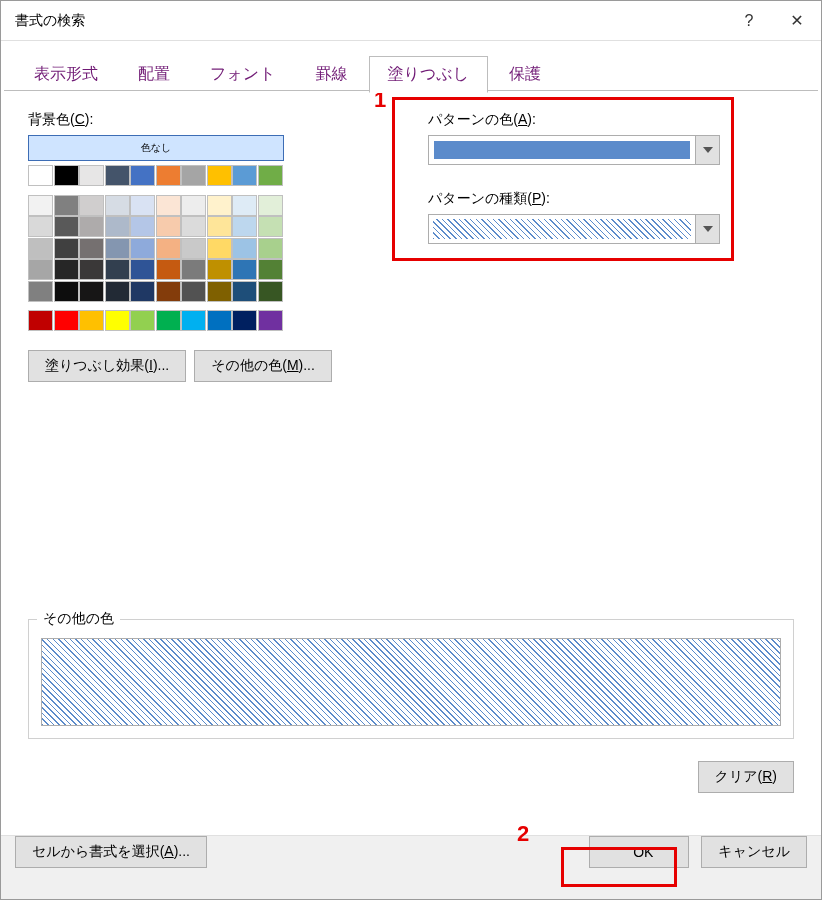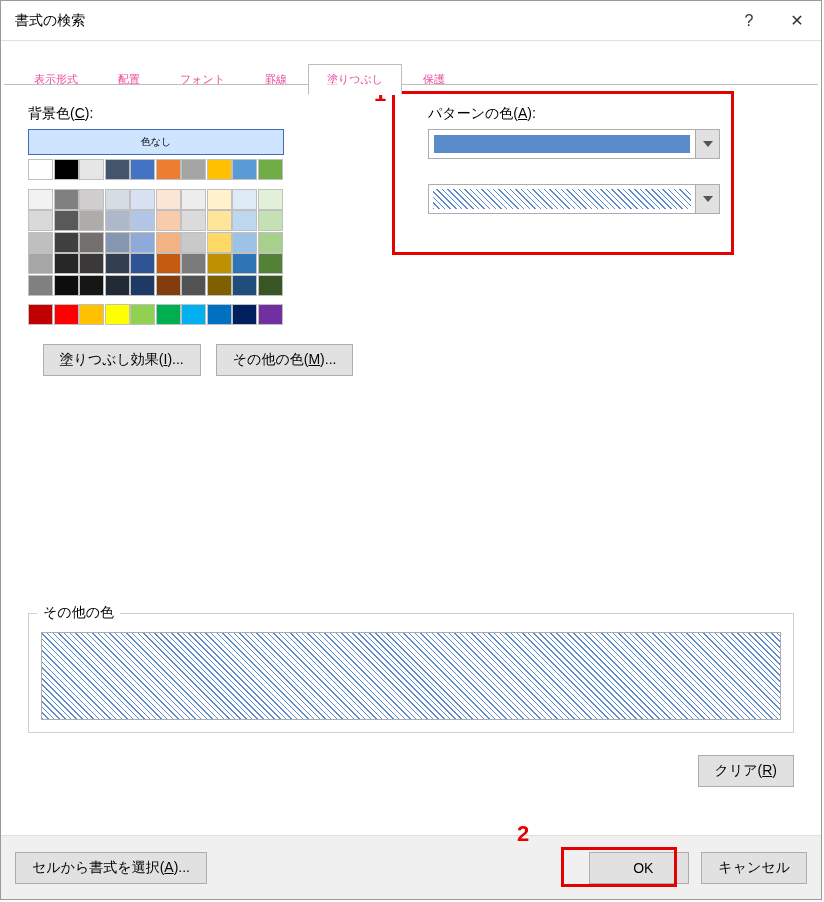--- a/index.html
+++ b/index.html
@@ -43,25 +43,25 @@
   .tab-strip {
     display: flex;
     padding: 12px 14px 0 14px;
     gap: 0;
   }
   .tab {
     padding: 7px 18px;
     border: 1px solid transparent;
     border-bottom: none;
     background: #f0f0f0;
-    font-size: 11px;
-    position: relative;
-    top: 11px;
+    font-size: 16px;
+    position: relative;
+    top: 3px;
     margin-right: 2px;
-    color: #ec4899;
+    color: #701a75;
   }
   .tab.active {
     background: #fff;
     border: 1px solid #bdbdbd;
     border-bottom: 1px solid #fff;
     z-index: 2;
   }
   .tab:not(.active) {
     background: #fff;
     border-color: transparent;
@@ -104,22 +104,21 @@
   .swatch {
     width: 25px;
     height: 21px;
     border: 1px solid #c0c0c0;
     margin: 0px 0.5px 0.5px 0;
   }
   .swatch-row-gap { height: 8px; width: 100%; }
   .btn-row {
     margin-top: 18px;
     display: flex;
-    gap: 15px;
-    justify-content: center;
+    gap: 8px;
   }
   .push-btn {
     padding: 6px 16px;
     border: 1px solid #adadad;
     background: #e1e1e1;
     font-size: 14px;
     cursor: pointer;
   }
   .right-col .field {
     margin-bottom: 25px;
@@ -208,21 +207,21 @@
   }
   .footer {
     position: absolute;
     bottom: 0;
     left: 0;
     right: 0;
     height: 64px;
     border-top: 1px solid #e0e0e0;
     background: #f0f0f0;
     display: flex;
-    align-items: center;
+    align-items: flex-start;
     padding: 0 14px;
   }
   .footer .spacer { flex: 1; }
   .footer .push-btn {
     min-width: 100px;
     height: 32px;
     padding: 0 16px;
   }
   .footer .push-btn.ok {
     min-width: 100px;
@@ -357,20 +356,23 @@
         <div class="combo">
           <div class="combo-body pattern-color-body"></div>
           <div class="combo-arrow">
             <svg viewBox="0 0 10 6">
                 <path d="M0 0 L5 6 L10 0" fill="#555"></path>
               </svg>
           </div>
         </div>
       </div>
       <div class="field">
+        <div class="section-label">
+          <span>パターンの種類(</span><u>P</u><span>):</span>
+        </div>
         <div class="combo">
           <div class="combo-body pattern-type-body">
             <div class="hatch"></div>
           </div>
           <div class="combo-arrow">
             <svg viewBox="0 0 10 6">
                 <path d="M0 0 L5 6 L10 0" fill="#555"></path>
               </svg>
           </div>
         </div>

